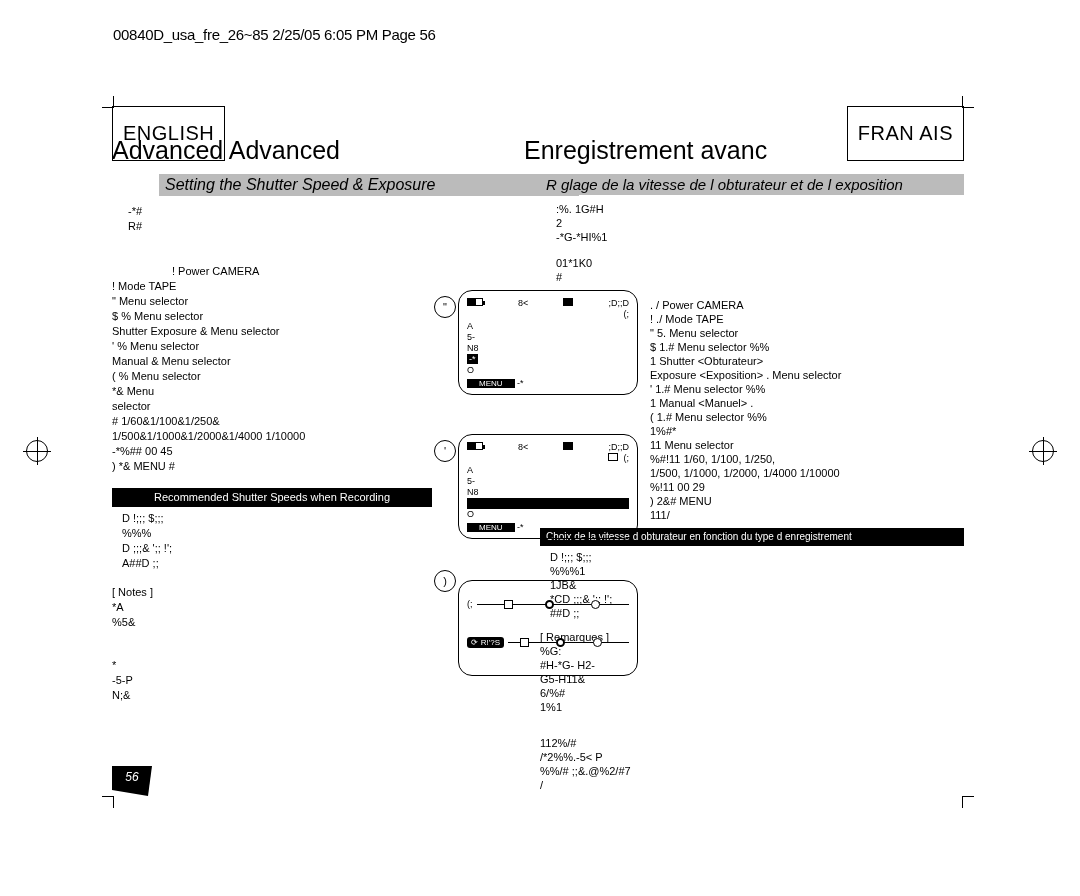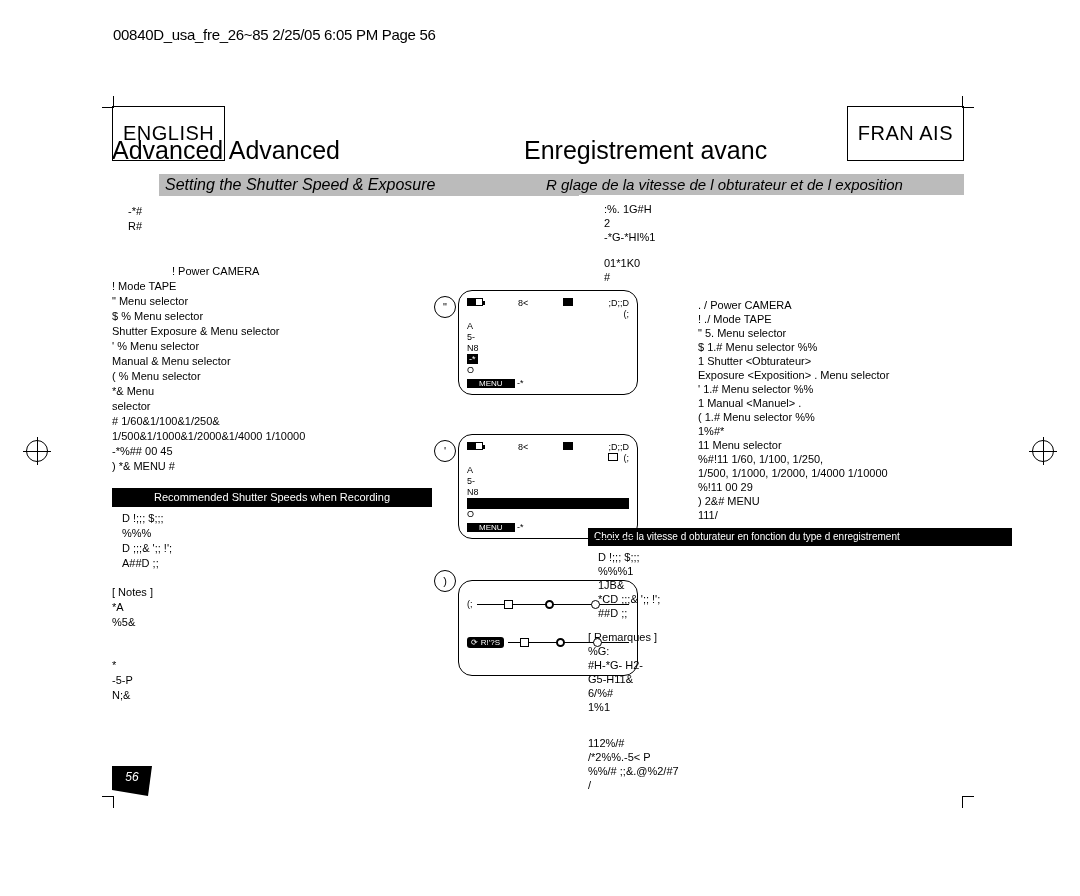--- a/index.html
+++ b/index.html
@@ -17,21 +17,21 @@
 .reg-mark .hbar { position:absolute; top:50%; left:-3px; right:-3px; height:1px; background:#000; }
 .lang-box { display:inline-block; border:1px solid #000; padding:15px 10px; font-size:20px; letter-spacing:0.5px; }
 .lang-en { position:absolute; top:4px; left:4px; }
 .lang-fr { position:absolute; top:4px; right:4px; }
 .title-en { position:absolute; top:34px; left:4px; font-size:25px; font-weight:400; }
 .title-fr { position:absolute; top:34px; left:416px; font-size:25px; font-weight:400; }
 .sub-bar { background:#bbb; font-size:16px; padding:2px 6px; }
 .sub-bar-en { position:absolute; top:72px; left:4px; width:420px; font-style:italic;margin-left:47px; }
 .sub-bar-fr { position:absolute; top:72px; left:432px; width:424px; font-style:italic; font-size:15px; }
 .body-en { position:absolute; top:102px; left:4px; width:320px; font-size:11px; line-height:15px; }
-.body-fr { position:absolute; top:100px; left:432px; width:424px; font-size:11px; line-height:14px;margin-left:48px; }
+.body-fr { position:absolute; top:100px; left:432px; width:424px; font-size:11px; line-height:14px; }
 .black-band { background:#000; color:#fff; padding:2px 6px; font-size:11px; margin:4px 0; }
 .step-circle { position:absolute; width:22px; height:22px; border:1px solid #000; border-radius:50%; font-size:11px; display:flex; align-items:center; justify-content:center; }
 .lcd { position:absolute; left:350px; width:180px; border:1px solid #000; border-radius:14px; padding:6px 8px; font-size:9px; }
 .lcd-row { display:flex; justify-content:space-between; margin:1px 0; }
 .lcd-menu { background:#000; color:#fff; padding:0 12px; display:inline-block; font-size:8px; }
 .lcd-batt { display:inline-block; width:16px; height:8px; border:1px solid #000; position:relative; }
 .lcd-batt::after{content:"";position:absolute;right:-3px;top:2px;width:2px;height:4px;background:#000;}
 .lcd-batt .fill{position:absolute;top:0;left:0;bottom:0;width:60%;background:#000;}
 .lcd-list { font-size:9px; line-height:11px; margin-top:2px; }
 .lcd-sel { background:#000; color:#fff; padding:0 2px; }

